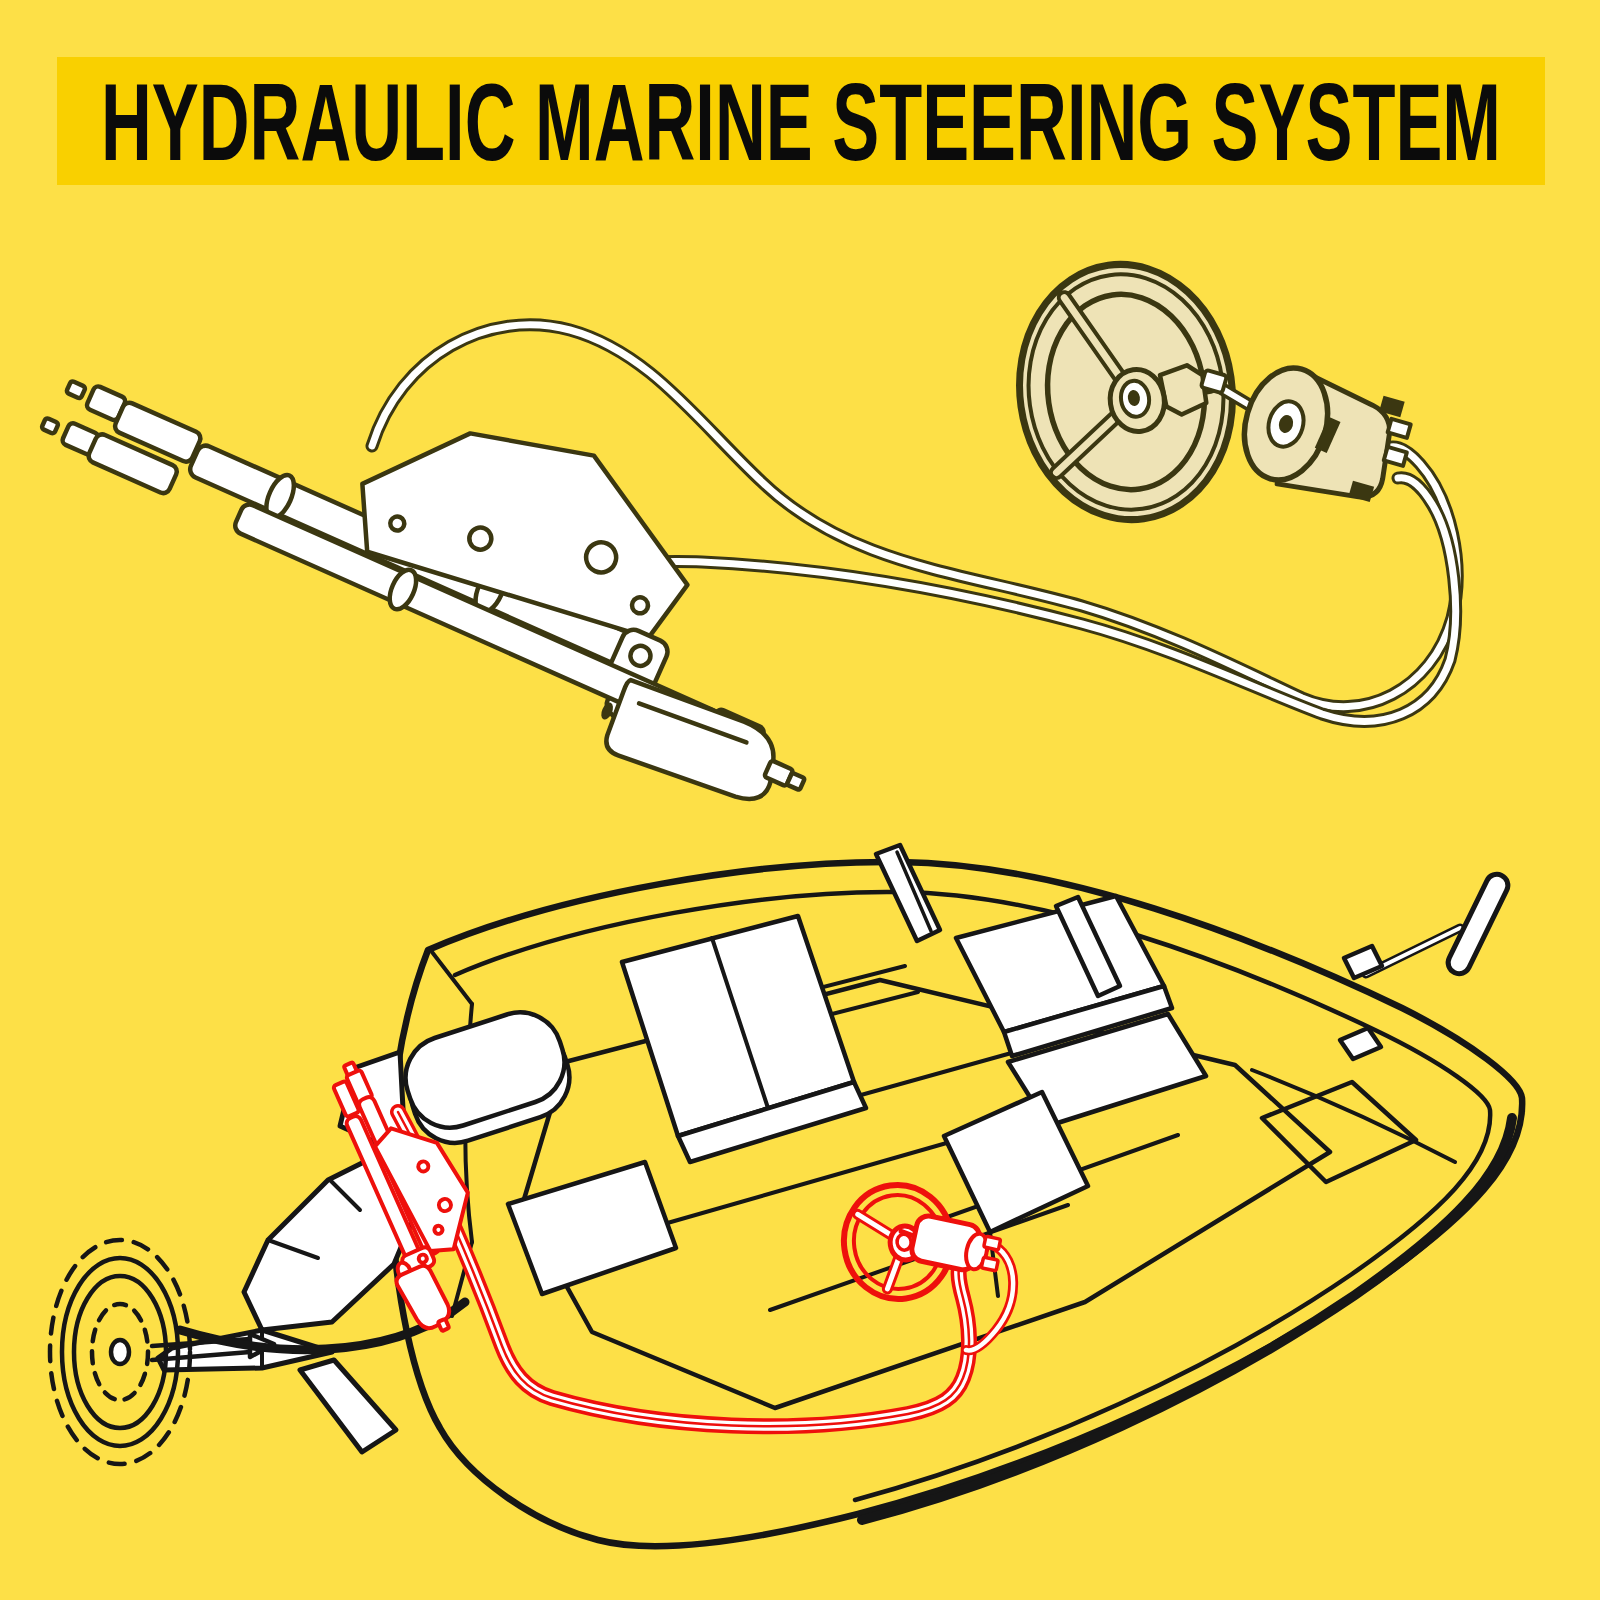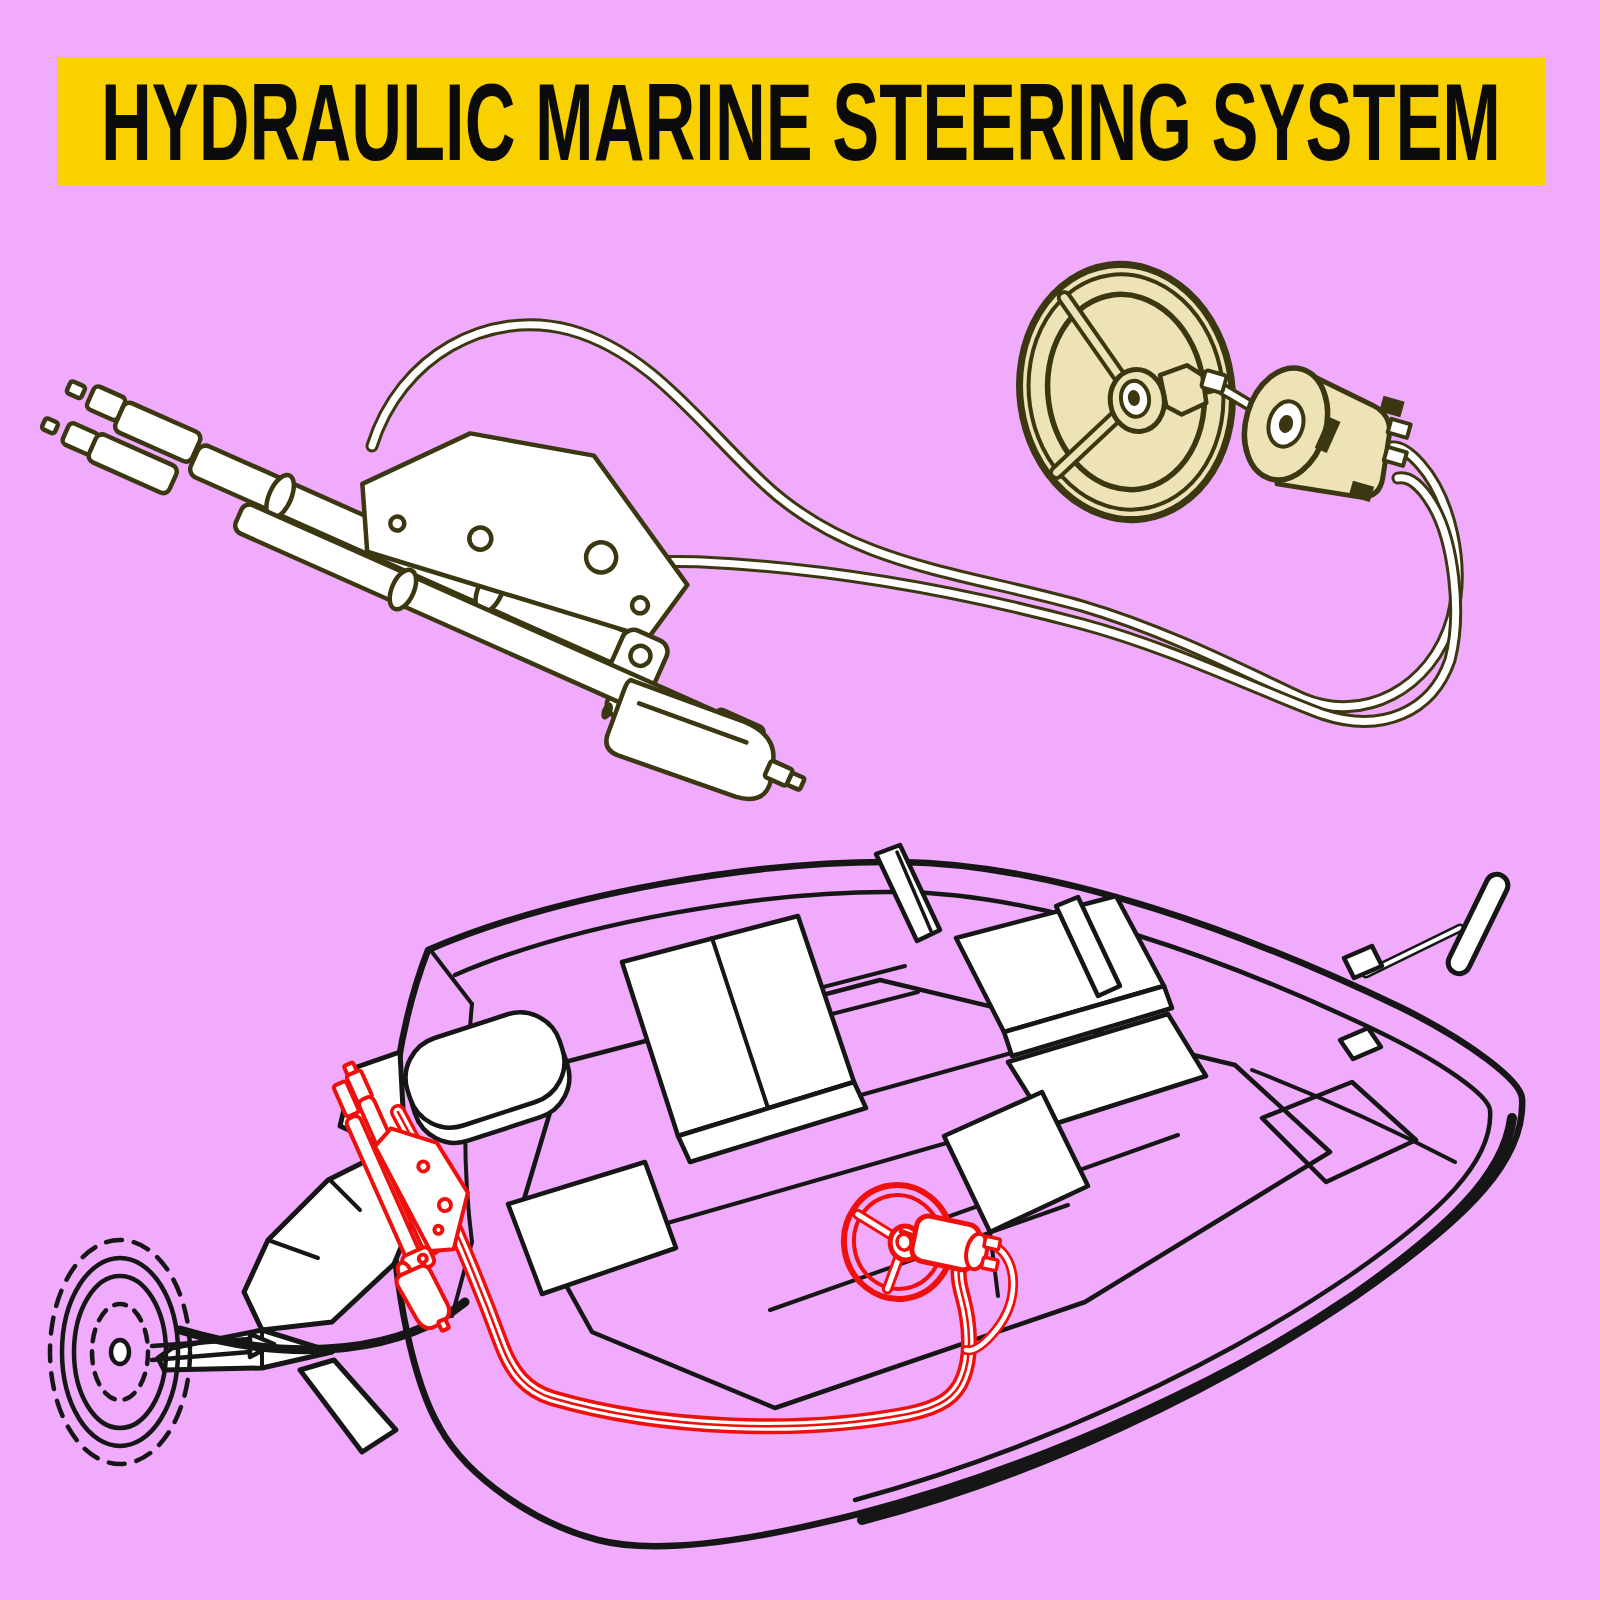--- a/index.html
+++ b/index.html
@@ -1,17 +1,17 @@
 <!DOCTYPE html>
 <html><head>
 <meta charset="utf-8">
 <style>
   html,body{margin:0;padding:0;background:#ffffff;}
   .stage{
-    position:relative;width:1600px;height:1600px;background:#f0abfc;
+    position:relative;width:1600px;height:1600px;background:#fde047;
     overflow:hidden;font-family:"Liberation Sans",sans-serif;
   }
   .banner{
     position:absolute;left:57px;top:57px;width:1488px;height:128px;
   }
   .banner svg{display:block;}
   .banner-text{
     font-family:"Liberation Sans",sans-serif;
     font-weight:bold;
     letter-spacing:0px;

